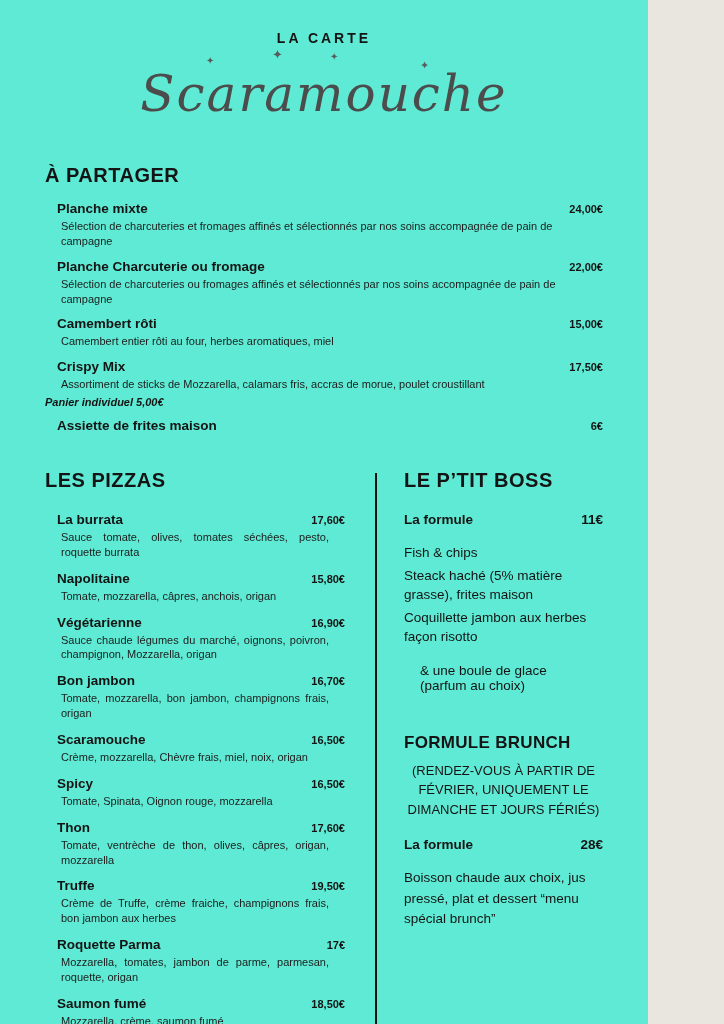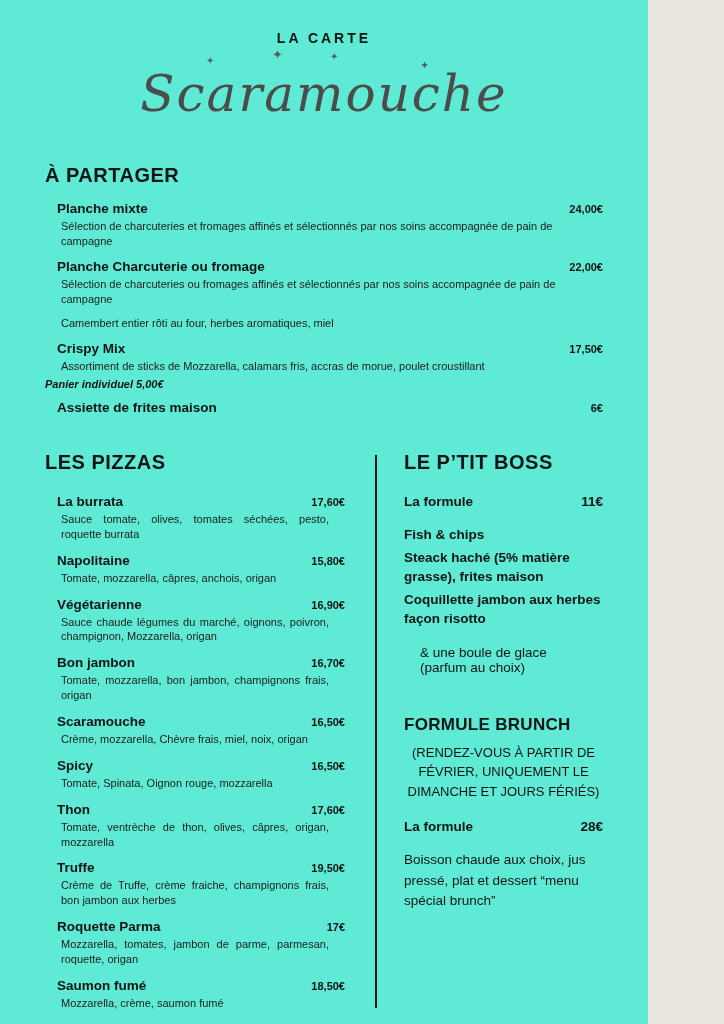--- a/index.html
+++ b/index.html
@@ -34,21 +34,21 @@
   
   .columns{display:flex;margin-top:26px;align-items:stretch;}
   .col-left{width:300px;}
   .divider{width:2px;background:#141414;margin:4px 27px 14px 30px;}
   .col-right{flex:1;min-width:0;}
   h3.colsec{font-size:20px;letter-spacing:.5px;margin:0 0 20px;}
   .pitem{margin-bottom:11px;}
   .pitem .desc{text-align:justify;max-width:none;}
   .formule-row{display:flex;justify-content:space-between;align-items:center;
     font-weight:bold;font-size:13.5px;margin-bottom:16px;}
-  .plain{font-size:13.5px;line-height:1.45;margin:0 0 3px;font-weight:bold;}
+  .plain{font-size:13.5px;line-height:1.45;margin:0 0 3px;}
   .dessert{font-size:13.5px;margin:16px 16px 0;}
   .brunch{margin-top:40px;}
   .brunch h4{font-size:17px;letter-spacing:.3px;margin:0 0 8px;}
   .subtitle{font-weight:normal;font-size:13px;line-height:1.5;margin:0 0 18px;text-align:center;}
   .brunch-desc{font-size:13.5px;line-height:1.5;margin:6px 0 0;}
   
   .footer{margin-top:auto;text-align:center;font-size:11.5px;color:#4a4a4a;padding-bottom:4px;}
 </style>
 </head>
 <body>
@@ -78,20 +78,24 @@
 
     <div class="item">
       <div class="row">
         <span class="name">Planche Charcuterie ou fromage</span>
         <span class="price">22,00€</span>
       </div>
       <p class="desc">Sélection de charcuteries ou fromages affinés et sélectionnés par nos soins accompagnée de pain de campagne</p>
     </div>
 
     <div class="item">
+      <div class="row">
+        <span class="name">Camembert rôti</span>
+        <span class="price">15,00€</span>
+      </div>
       <p class="desc">Camembert entier rôti au four, herbes aromatiques, miel</p>
     </div>
 
     <div class="item">
       <div class="row">
         <span class="name">Crispy Mix</span>
         <span class="price">17,50€</span>
       </div>
       <p class="desc">Assortiment de sticks de Mozzarella, calamars fris, accras de morue, poulet croustillant</p>
       <span class="note">Panier individuel 5,00€</span>

